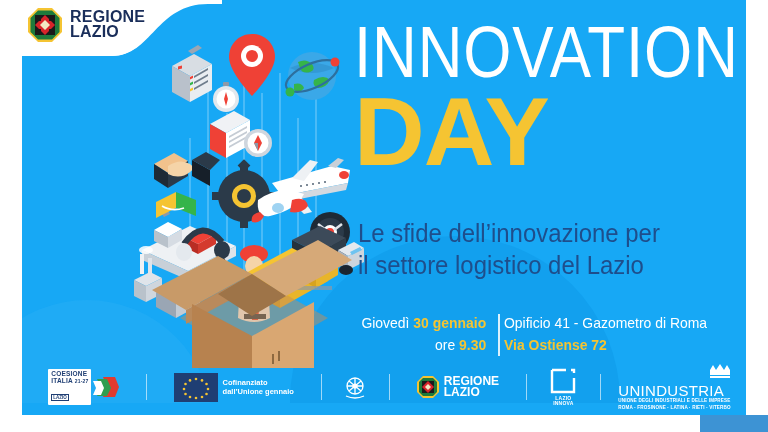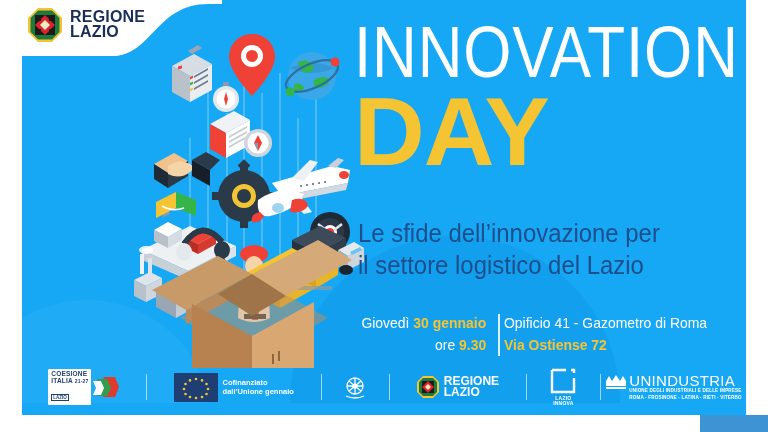--- a/index.html
+++ b/index.html
@@ -69,21 +69,21 @@
 
   .eu-flag{width:44px;height:29px;background:#1F3E73;position:relative;}
   .eu-text{color:#ffffff;font-size:7.5px;font-weight:bold;line-height:1.25;margin-left:5px;white-space:nowrap;}
 
   .rl2{display:flex;align-items:center;gap:5px;}
   .rl2-text{color:#ffffff;font-weight:bold;font-size:12px;line-height:.95;}
 
   .li-box{display:flex;flex-direction:column;align-items:center;}
   .li-text{color:#ffffff;font-size:5px;font-weight:bold;line-height:1.1;text-align:center;margin-top:2px;letter-spacing:.2px;}
 
-  .uni{display:flex;align-items:flex-start;}
+  .uni{display:flex;align-items:flex-end;flex-direction:column;}
   .uni-main{color:#ffffff;font-size:15px;font-weight:normal;letter-spacing:.3px;line-height:1;}
   .uni-sub1{color:#ffffff;font-size:4.6px;font-weight:bold;letter-spacing:.15px;line-height:1.5;}
   .uni-sub2{color:#ffffff;font-size:4.6px;font-weight:bold;letter-spacing:.15px;line-height:1.4;}
 
   .illu{position:absolute;left:110px;top:18px;width:240px;height:350px;z-index:15;}
 </style>
 </head>
 <body>
 
 <div id="stage">

